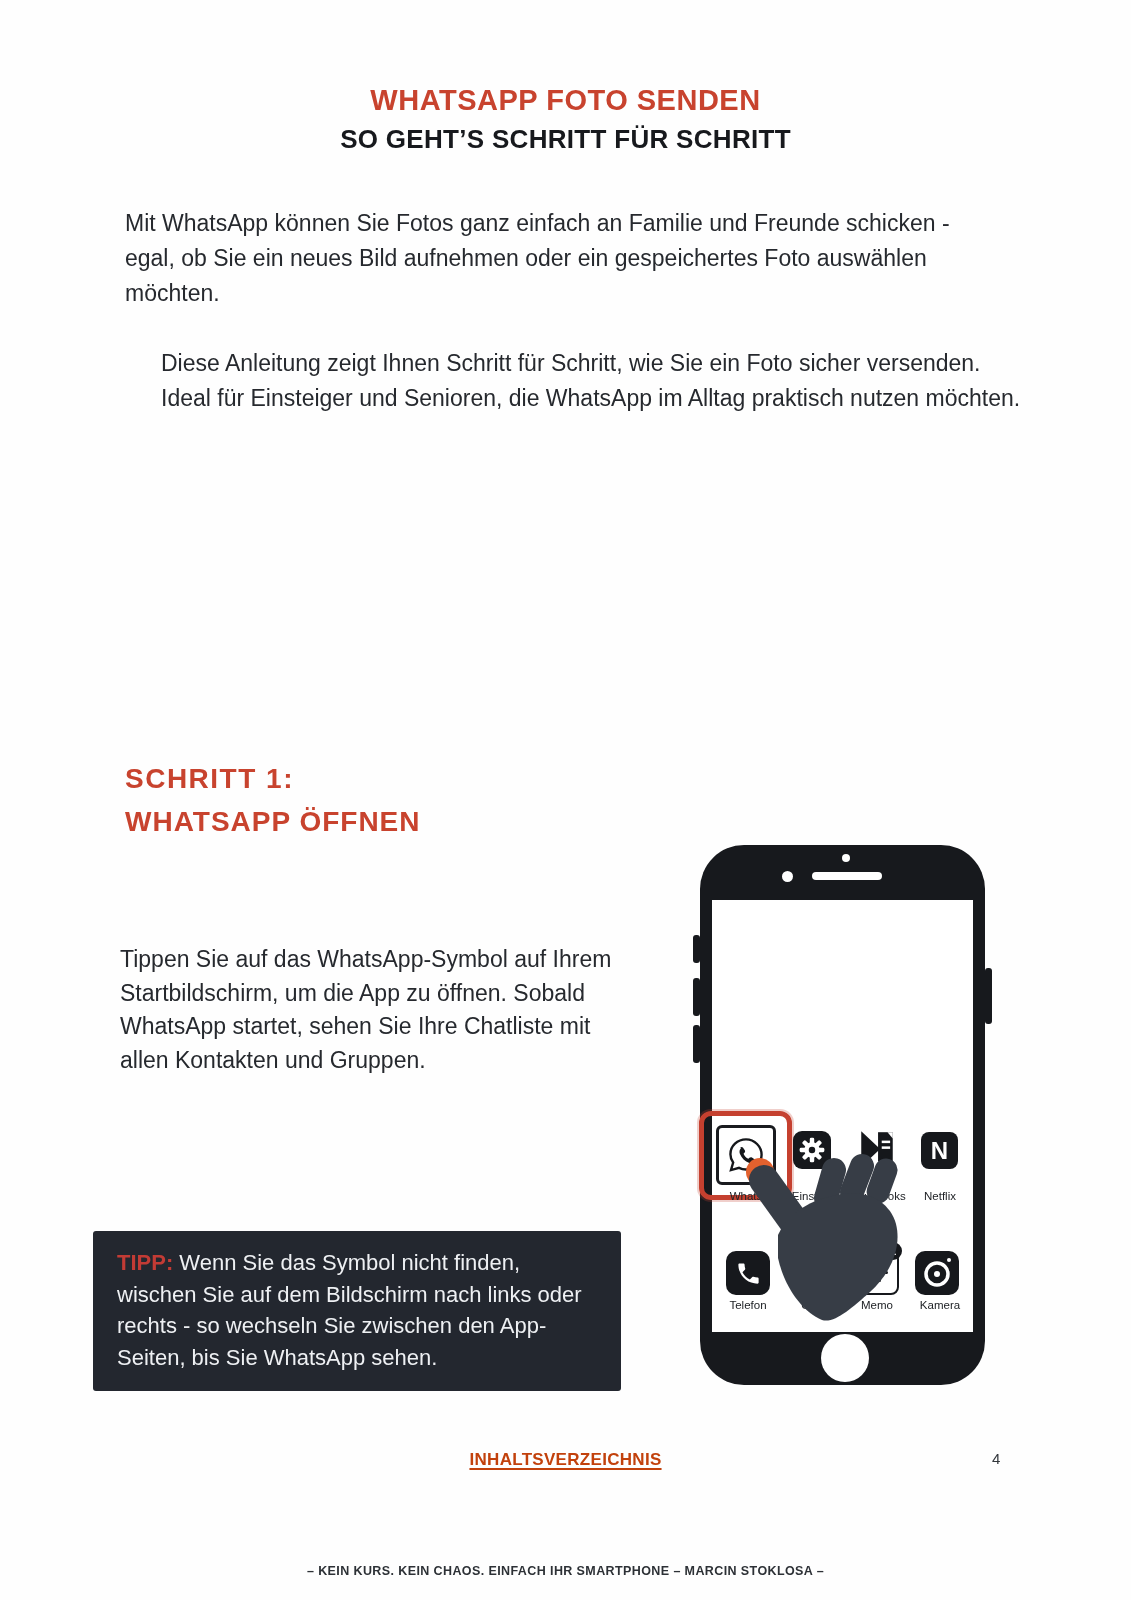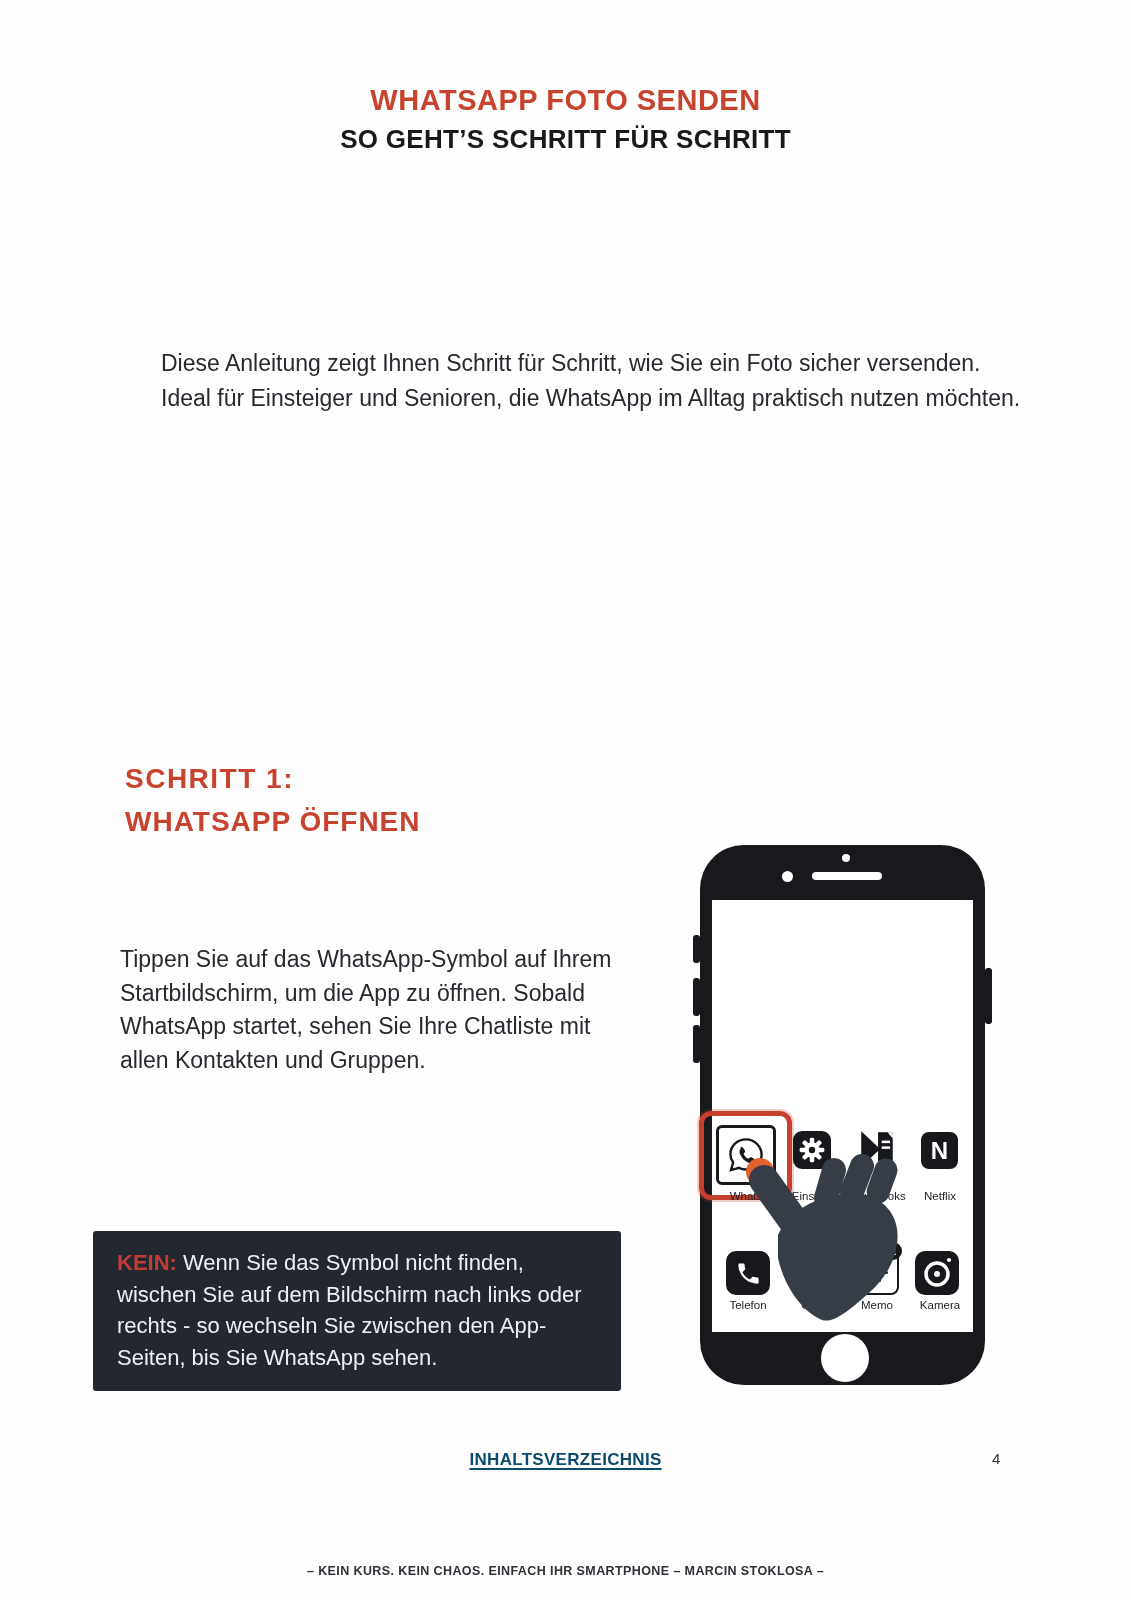--- a/index.html
+++ b/index.html
@@ -33,39 +33,40 @@
   .appLabel{width:90px;text-align:center;font-size:11.5px;color:#202327;}
   .badge{left:884px;top:1242px;width:18px;height:18px;border-radius:50%;background:#16181c;color:#fff;
          font-size:11px;font-weight:bold;display:flex;align-items:center;justify-content:center;}
   .memoBox{left:855px;top:1251px;width:44px;height:44px;box-sizing:border-box;background:#fff;
            border:2.5px solid #16181c;border-radius:8px;}
   .memoLine{position:absolute;left:9px;height:3px;background:#16181c;border-radius:2px;}
   .nLetter{color:#fff;font-size:24px;font-weight:bold;font-family:"Liberation Sans",sans-serif;}
   
   .back1{top:1426px;font-size:17px;font-weight:bold;color:#17191d;letter-spacing:.3px;}
   .back2{top:1450px;font-size:17px;font-weight:bold;letter-spacing:.3px;}
-  .back2 a{color:#0c4a6e;text-decoration:underline;text-decoration-thickness:2px;text-underline-offset:3px;}
+  .back2 a{color:#c2410c;text-decoration:underline;text-decoration-thickness:2px;text-underline-offset:3px;}
   .pageNum{left:992px;top:1450px;font-size:15px;color:#33373c;}
   .tagline{top:1564px;font-size:12.5px;font-weight:bold;color:#2d3136;letter-spacing:.4px;}
 </style>
 </head>
 <body>
 
 <div class="page">
 
   <div class="abs center subtitle">SO GEHT’S SCHRITT FÜR SCHRITT</div>
   <div class="abs center title">WHATSAPP FOTO SENDEN</div>
 
+  <div class="abs para" style="top:206px;">Mit WhatsApp können Sie Fotos ganz einfach an Familie und Freunde schicken - egal, ob Sie ein neues Bild aufnehmen oder ein gespeichertes Foto auswählen möchten.</div>
   <div class="abs para" style="top:346px;margin-left:36px;">Diese Anleitung zeigt Ihnen Schritt für Schritt, wie Sie ein Foto sicher versenden. Ideal für Einsteiger und Senioren, die WhatsApp im Alltag praktisch nutzen möchten.</div>
 
   <div class="abs kicker">SCHRITT 1:</div>
   <div class="abs stepBody">Tippen Sie auf das WhatsApp-Symbol auf Ihrem Startbildschirm, um die App zu öffnen. Sobald WhatsApp startet, sehen Sie Ihre Chatliste mit allen Kontakten und Gruppen.</div>
   <div class="abs stepTitle">WHATSAPP ÖFFNEN</div>
 
-  <div class="abs tipBox"><span class="tipLabel">KEIN:</span><span> Wenn Sie das Symbol nicht finden, wischen Sie auf dem Bildschirm nach links oder rechts - so wechseln Sie zwischen den App-Seiten, bis Sie WhatsApp sehen.</span></div>
+  <div class="abs tipBox"><span class="tipLabel">TIPP:</span><span> Wenn Sie das Symbol nicht finden, wischen Sie auf dem Bildschirm nach links oder rechts - so wechseln Sie zwischen den App-Seiten, bis Sie WhatsApp sehen.</span></div>
 
   <div>
 
     <div class="abs sideBtn" style="left:693px;top:935px;height:28px;"></div>
     <div class="abs sideBtn" style="left:693px;top:978px;height:38px;"></div>
     <div class="abs sideBtn" style="left:693px;top:1025px;height:38px;"></div>
     <div class="abs sideBtn" style="left:985px;top:968px;height:56px;"></div>
 
     <div class="abs phoneFrame"></div>
     <div class="abs screen"></div>

